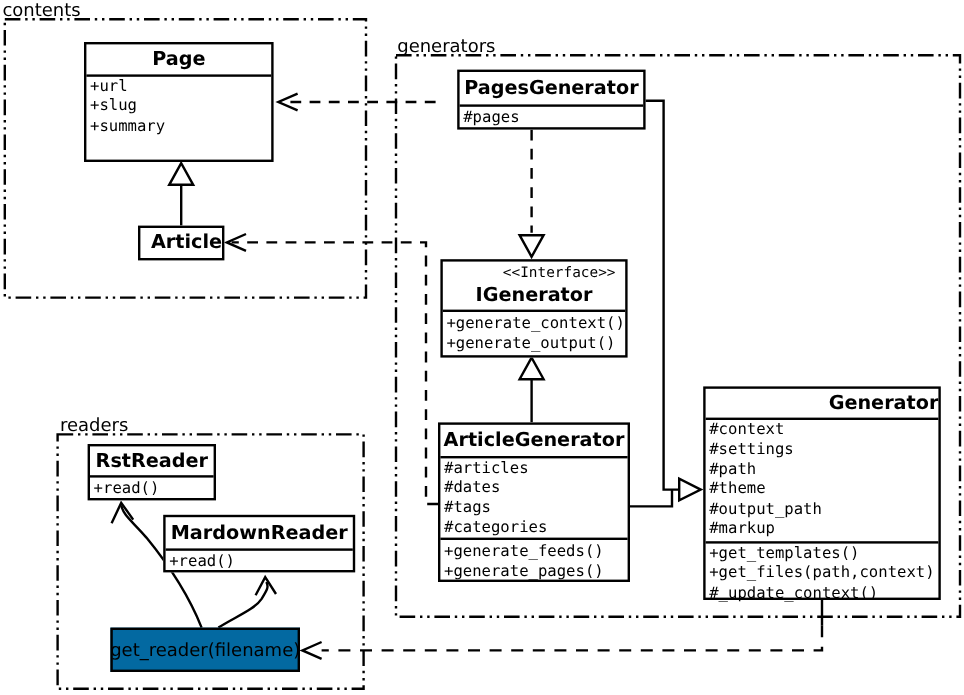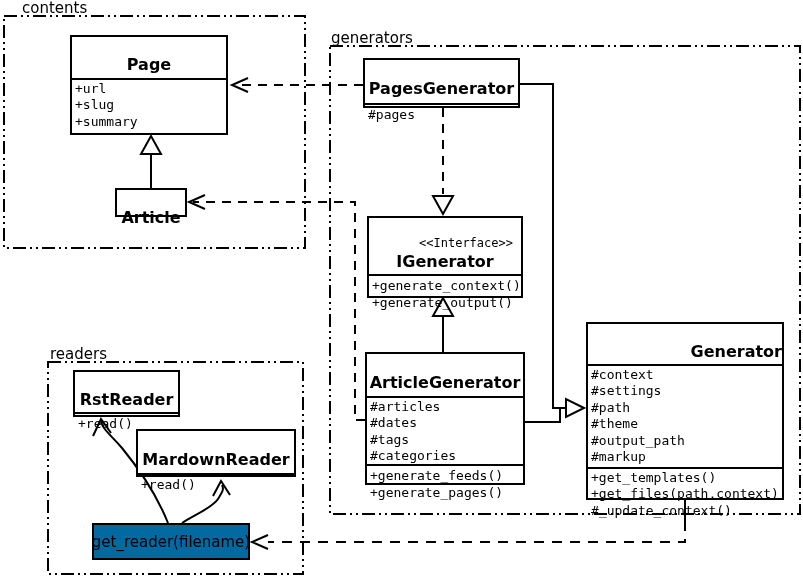--- a/index.html
+++ b/index.html
@@ -9,23 +9,23 @@
   }
   svg.layer{position:absolute;left:0;top:0;z-index:1;}
   .pkg-label{
     position:absolute;z-index:3;font:15px/17px "DejaVu Sans",sans-serif;color:#000;
   }
   .uml-class{
     position:absolute;z-index:2;background:#fff;border:2px solid #000;box-sizing:border-box;
   }
   .uml-title{
     font:bold 16px/24px "DejaVu Sans",sans-serif;text-align:center;
-    border-bottom:2px solid #000;box-sizing:border-box;overflow:hidden;white-space:nowrap;margin-top:16px;
+    border-bottom:2px solid #000;box-sizing:border-box;overflow:hidden;white-space:nowrap;
   }
-  .uml-title.no-divider{border-bottom:none;}
+  .uml-title.no-divider{border-bottom:none;text-align:right;}
   .stereotype{
     font:12px/15px "DejaVu Sans Mono",monospace;font-weight:normal;text-align:center;display:block;padding-left:42px;
   }
   .uml-attrs,.uml-methods{
     font:13px/17px "DejaVu Sans Mono",monospace;padding:1px 0 0 3px;
     box-sizing:border-box;overflow:hidden;white-space:nowrap;
   }
   .uml-methods.bt{border-top:2px solid #000;}
   .member-line{white-space:nowrap;}
   .plain-box{
@@ -85,38 +85,38 @@
       <path d="M 168,523 C 158,498 140,470 122,448 C 110,434 103,430 101,421" fill="none" stroke="#000" stroke-width="2"></path>
       <polyline points="93,436 101,419 111,433" fill="none" stroke="#000" stroke-width="2"></polyline>
     </g>
 
     <g>
       <path d="M 182,523 C 196,514 212,508 218,499 C 223,491 224,489 222,485" fill="none" stroke="#000" stroke-width="2"></path>
       <polyline points="213,496 221,481 230,495" fill="none" stroke="#000" stroke-width="2"></polyline>
     </g>
   </svg>
 
-  <div class="pkg-label" style="left:2px;top:0;margin-left:20px;">contents</div>
+  <div class="pkg-label" style="left:2px;top:0;">contents</div>
   <div class="pkg-label" style="left:331px;top:30px;">generators</div>
   <div class="pkg-label" style="left:50px;top:346px;">readers</div>
 
   <div class="uml-class" style="left:70px;top:35px;width:158px;height:100px;">
     <div class="uml-title" style="height:27px;">Page</div>
     <div class="uml-attrs" style="height:49px;line-height:16.3px;">
         <div class="member-line">+url</div>
         <div class="member-line">+slug</div>
         <div class="member-line">+summary</div>
       </div>
   </div>
 
   <div class="uml-class" style="left:115px;top:188px;width:72px;height:29px;">
     <div class="uml-title no-divider" style="height:25px;">Article</div>
   </div>
 
-  <div class="uml-class" style="left:363px;top:58px;width:157px;height:50px;">
+  <div class="uml-class" style="left:381px;top:58px;width:157px;height:50px;">
     <div class="uml-title" style="height:29px;line-height:26px;">PagesGenerator</div>
     <div class="uml-attrs">
         <div class="member-line">#pages</div>
       </div>
   </div>
 
   <div class="uml-class" style="left:367px;top:216px;width:156px;height:82px;">
     <div class="uml-title" style="height:42px;line-height:21px;padding-top:2px;">
       <span class="stereotype">&lt;&lt;Interface&gt;&gt;</span>
       <span>IGenerator</span>

